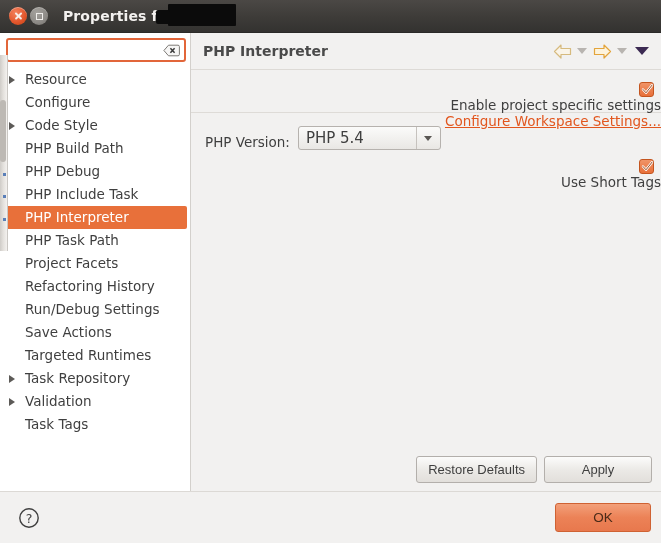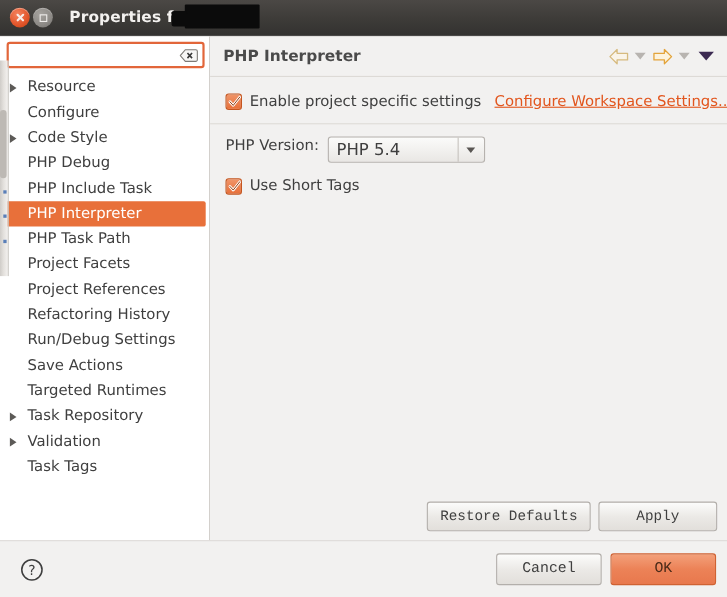--- a/index.html
+++ b/index.html
@@ -279,22 +279,23 @@
   }
 
   .pane-content {
     flex: 1 1 auto;
     padding: 12px 0 0 14px;
     min-height: 0;
     position: relative;
   }
   .chk-row {
     display: flex;
-    align-items: center;
+    align-items: flex-end;
     height: 20px;
+    flex-direction: column;
   }
   .checkbox {
     width: 15px;
     height: 15px;
     flex: 0 0 15px;
     border-radius: 3px;
     background: linear-gradient(to bottom, #f09468 0%, #e8703a 100%);
     border: 1px solid #c4551f;
     box-sizing: border-box;
     position: relative;
@@ -315,21 +316,21 @@
     cursor: pointer;
   }
   .sep {
     height: 1px;
     background: #dedbd7;
     margin: 10px 0 0 -14px;
     width: calc(100% + 14px);
   }
   .version-row {
     display: flex;
-    align-items: flex-start;
+    align-items: flex-end;
     margin-top: 11px;
     height: 26px;
   }
   .version-label {
     font-size: 13.5px;
     color: #3f3f3f;
     margin-right: 8px;
   }
   .combo {
     width: 143px;
@@ -372,21 +373,21 @@
     bottom: 8px;
     display: flex;
     gap: 7px;
   }
   .btn {
     height: 27px;
     box-sizing: border-box;
     border: 1px solid #b3afab;
     border-radius: 3px;
     background: linear-gradient(to bottom, #fcfcfb 0%, #ebe9e6 52%, #e2dfdb 100%);
-    font-family: Liberation Mono, monospace;
+    font-family: Liberation Sans, sans-serif;
     font-size: 13px;
     color: #3f3f3f;
     padding: 0 11px;
     display: flex;
     align-items: center;
     justify-content: center;
     white-space: nowrap;
     cursor: pointer;
   }
   .btn.wide { min-width: 108px; }
@@ -452,41 +453,41 @@
         <div class="tree-item">
           <span class="twisty"></span>
           <span class="tree-label">Configure</span>
         </div>
         <div class="tree-item">
           <span class="twisty has"></span>
           <span class="tree-label">Code Style</span>
         </div>
         <div class="tree-item">
           <span class="twisty"></span>
+          <span class="tree-label">PHP Build Path</span>
+        </div>
+        <div class="tree-item">
+          <span class="twisty"></span>
           <span class="tree-label">PHP Debug</span>
         </div>
         <div class="tree-item">
           <span class="twisty"></span>
           <span class="tree-label">PHP Include Task</span>
         </div>
         <div class="tree-item selected">
           <span class="twisty"></span>
           <span class="tree-label">PHP Interpreter</span>
         </div>
         <div class="tree-item">
           <span class="twisty"></span>
           <span class="tree-label">PHP Task Path</span>
         </div>
         <div class="tree-item">
           <span class="twisty"></span>
           <span class="tree-label">Project Facets</span>
-        </div>
-        <div class="tree-item">
-          <span class="twisty"></span>
-          <span class="tree-label">Project References</span>
         </div>
         <div class="tree-item">
           <span class="twisty"></span>
           <span class="tree-label">Refactoring History</span>
         </div>
         <div class="tree-item">
           <span class="twisty"></span>
           <span class="tree-label">Run/Debug Settings</span>
         </div>
         <div class="tree-item">
@@ -589,18 +590,17 @@
     </div>
   </div>
 
   <div class="footer">
     <svg class="help-icon" viewBox="0 0 22 22">
       <circle cx="11" cy="11" r="9.2" fill="none" stroke="#3f3f3f" stroke-width="1.4"></circle>
       <text x="11" y="15.6" text-anchor="middle" font-family="DejaVu Sans, sans-serif" font-size="12.5" fill="#3f3f3f">?</text>
     </svg>
     <div class="footer-spacer"></div>
     <div class="footer-btns">
-      <div class="btn footer-btn">Cancel</div>
       <div class="btn footer-btn primary">OK</div>
     </div>
   </div>
 
 </div>
 
 </body></html>

